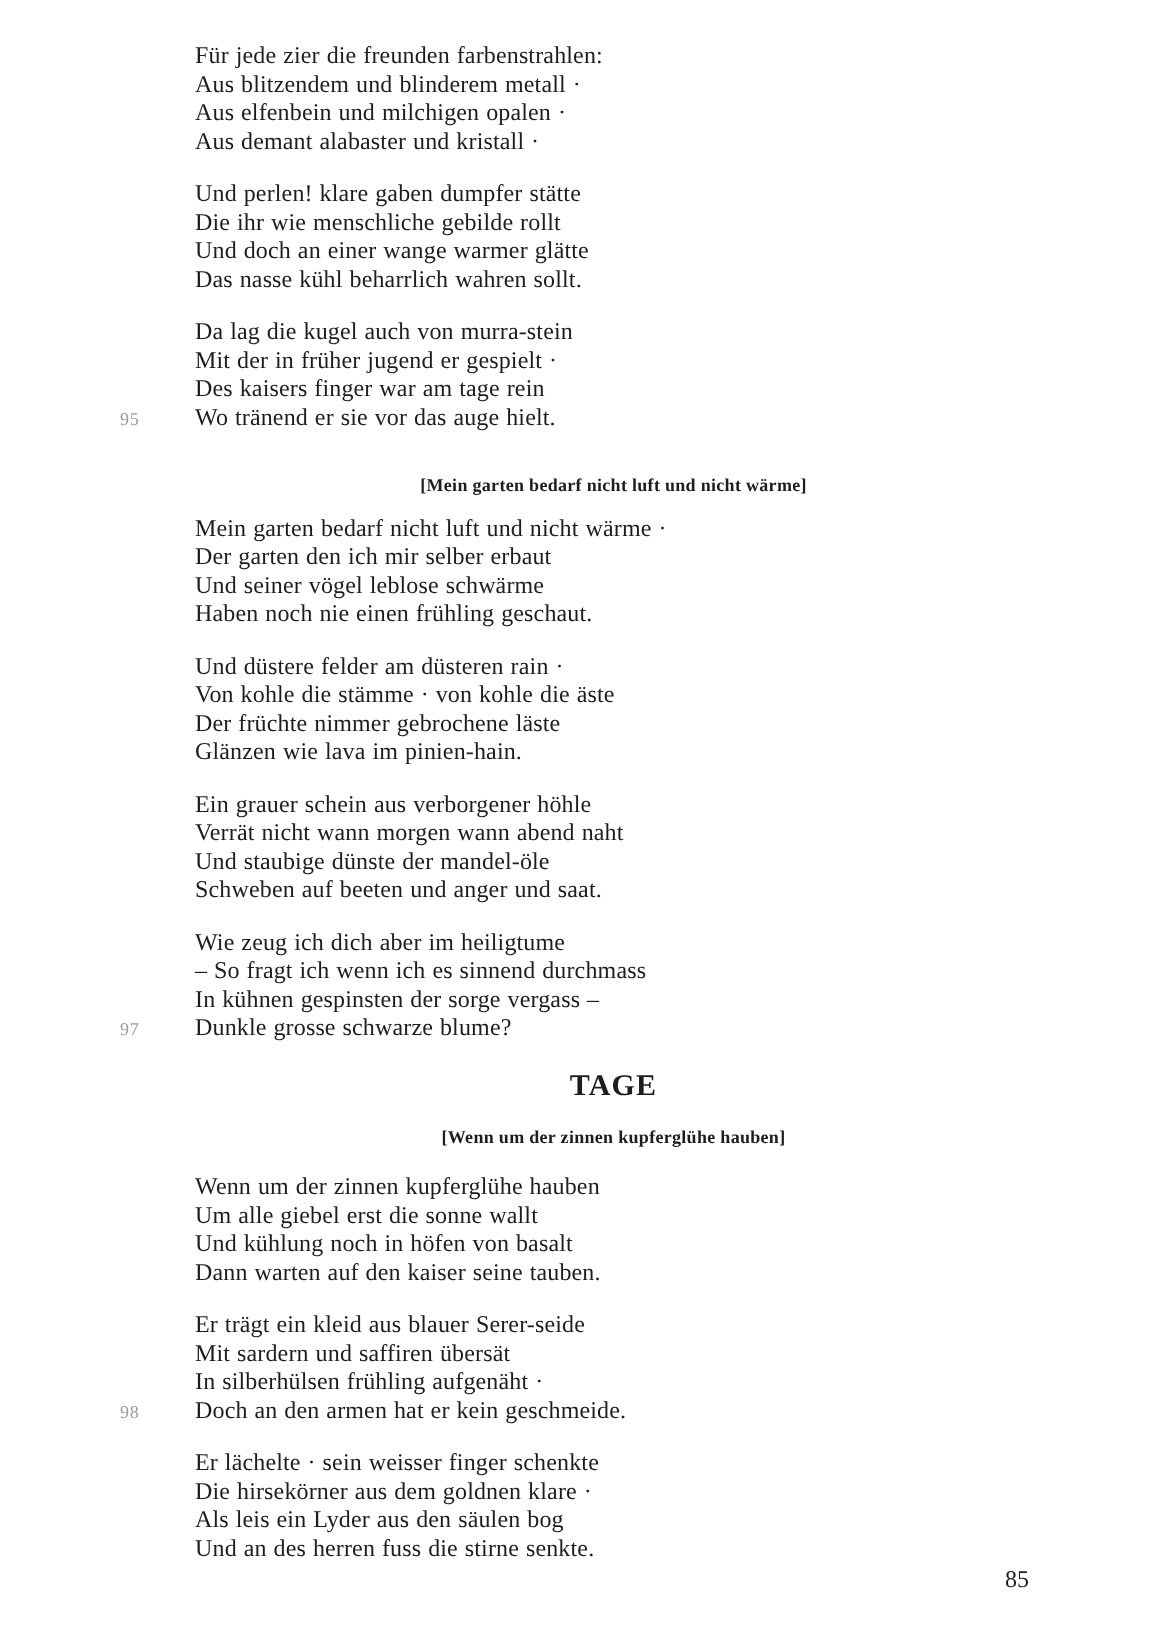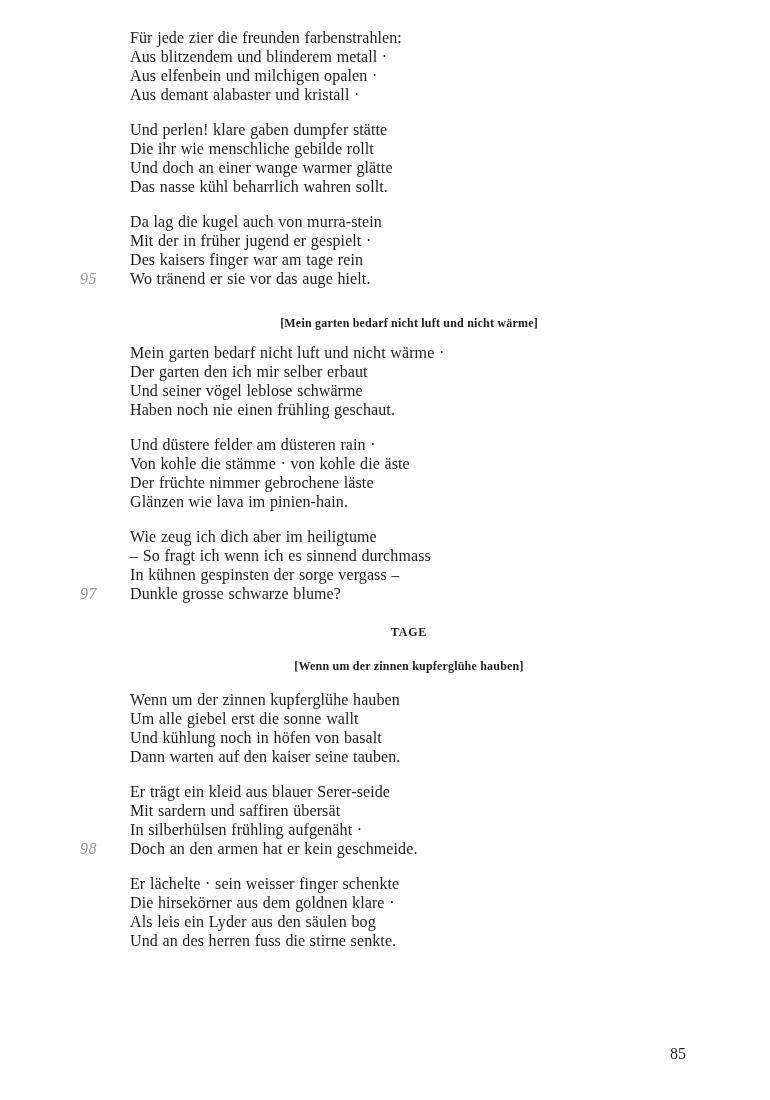--- a/index.html
+++ b/index.html
@@ -32,36 +32,35 @@
     font-size: 16px;
     line-height: 19px;
     white-space: nowrap;
     letter-spacing: 0.1px;
     word-spacing: 0.5px;
   }
   .line-number {
     position: absolute;
     left: -50px;
     top: 3px;
-    font-size: 16px;
+    font-size: 12px;
     line-height: 14px;
     color: #9a9a9a;
     letter-spacing: 0.5px;
-    font-style: italic;
   }
   .heading-bracket {
     font-size: 12px;
     line-height: 19px;
     font-weight: bold;
     text-align: center;
     letter-spacing: 0.2px;
     margin: 10px 0 10px 0;
   }
   .heading-title {
-    font-size: 12px;
+    font-size: 20px;
     line-height: 19px;
     font-weight: bold;
     text-align: center;
     letter-spacing: 0.8px;
     margin: 4px 0 15px 0;
   }
   .heading-bracket.after-title {
     margin-top: 0;
     margin-bottom: 14px;
   }
@@ -104,20 +103,26 @@
         <div class="verse-line">Und seiner vögel leblose schwärme</div>
         <div class="verse-line">Haben noch nie einen frühling geschaut.</div>
       </div>
       <div class="stanza">
         <div class="verse-line">Und düstere felder am düsteren rain ·</div>
         <div class="verse-line">Von kohle die stämme · von kohle die äste</div>
         <div class="verse-line">Der früchte nimmer gebrochene läste</div>
         <div class="verse-line">Glänzen wie lava im pinien-hain.</div>
       </div>
       <div class="stanza">
+        <div class="verse-line">Ein grauer schein aus verborgener höhle</div>
+        <div class="verse-line">Verrät nicht wann morgen wann abend naht</div>
+        <div class="verse-line">Und staubige dünste der mandel-öle</div>
+        <div class="verse-line">Schweben auf beeten und anger und saat.</div>
+      </div>
+      <div class="stanza">
         <div class="verse-line">Wie zeug ich dich aber im heiligtume</div>
         <div class="verse-line">– So fragt ich wenn ich es sinnend durchmass</div>
         <div class="verse-line">In kühnen gespinsten der sorge vergass –</div>
         <div class="verse-line">Dunkle grosse schwarze blume?<span class="line-number">97</span></div>
       </div>
       <div class="heading-title">TAGE</div>
       <div class="heading-bracket after-title">[Wenn um der zinnen kupferglühe hauben]</div>
       <div class="stanza">
         <div class="verse-line">Wenn um der zinnen kupferglühe hauben</div>
         <div class="verse-line">Um alle giebel erst die sonne wallt</div>

